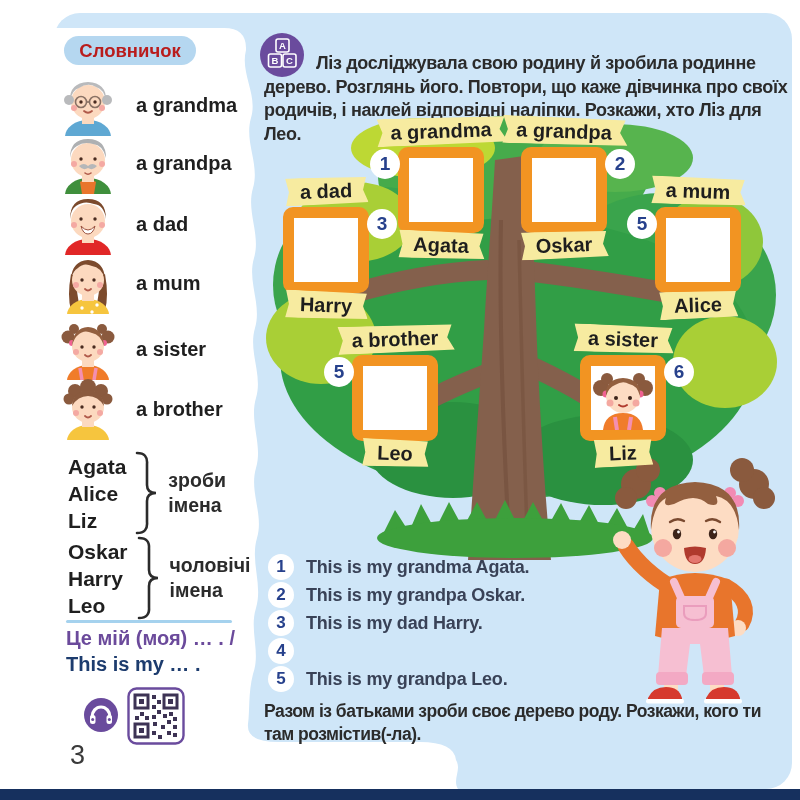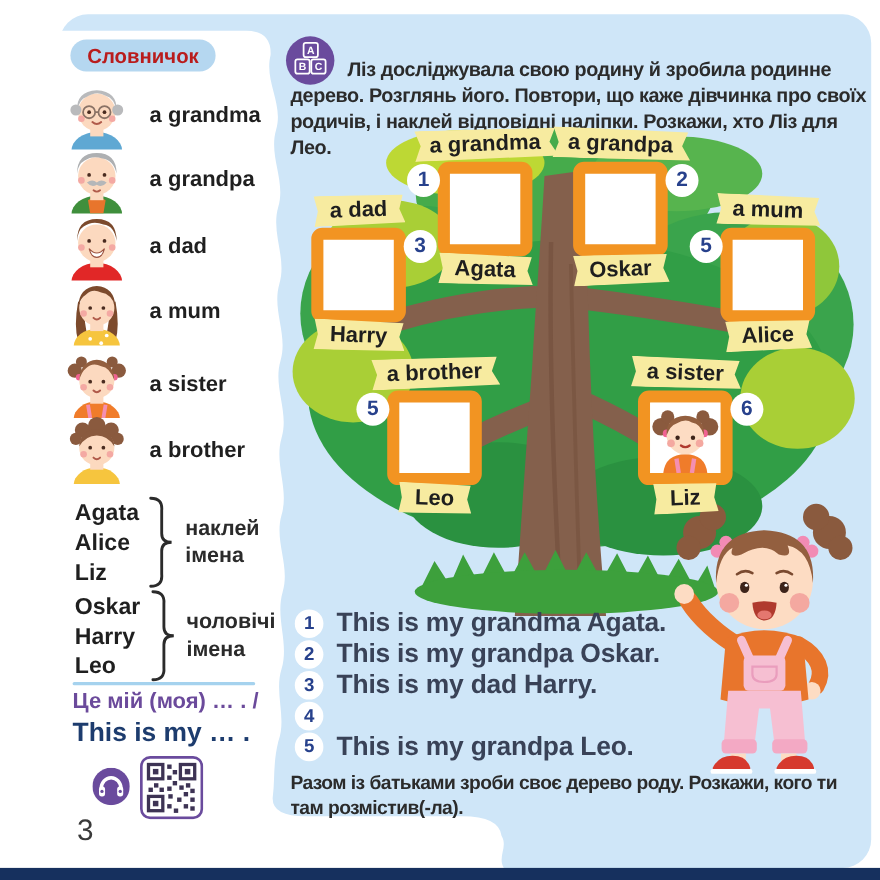--- a/index.html
+++ b/index.html
@@ -16,21 +16,21 @@
   .pill{position:absolute;left:64px;top:36px;width:132px;height:29px;border-radius:15px;
         background:#b5d7f0;color:#b91c1c;font-weight:700;font-size:18.5px;
         display:flex;align-items:center;justify-content:center;}
   .vrow{position:absolute;left:60px;display:flex;align-items:center;gap:20px;height:62px;}
   .vword{font-size:20px;font-weight:700;color:#1f1f1f;white-space:nowrap;}
   .ngroup{position:absolute;left:68px;display:flex;align-items:center;gap:9px;}
   .ncol .nname{font-size:21px;font-weight:700;color:#1f1f1f;line-height:27px;}
   .nlabel{font-size:19.5px;font-weight:600;color:#2b2b2b;line-height:25px;}
   .divider{position:absolute;left:66px;top:620px;width:166px;height:3px;background:#a5d2ee;border-radius:2px;}
   .phrase-uk{position:absolute;left:66px;top:627px;font-size:20px;font-weight:600;color:#6b4a9b;white-space:nowrap;}
-  .phrase-en{position:absolute;left:66px;top:653px;font-size:24px;font-weight:700;color:#1d3c6e;white-space:nowrap;}
+  .phrase-en{position:absolute;left:66px;top:653px;font-size:20px;font-weight:700;color:#1d3c6e;white-space:nowrap;}
   .pagenum{position:absolute;left:70px;top:740px;font-size:27px;color:#3a3a3a;}
 
   
   .instr{position:absolute;left:264px;top:34px;width:526px;font-size:18px;line-height:23.5px;
          font-weight:600;color:#2b2b2b;letter-spacing:-0.35px;text-indent:52px;}
 
   
   .slot{position:absolute;width:130px;height:160px;}
   .ribbon{position:absolute;left:50%;background:#f7eba0;color:#1e1e1e;font-weight:700;font-size:20px;
           line-height:26px;height:26px;padding:1px 16px;white-space:nowrap;
@@ -48,21 +48,21 @@
   #slot-grandpa{left:499px;top:119px;}
   #slot-dad{left:261px;top:179px;}
   #slot-mum{left:633px;top:179px;}
   #slot-brother{left:330px;top:327px;}
   #slot-sister{left:558px;top:327px;}
 
   
   .sent{position:absolute;left:268px;display:flex;align-items:center;gap:12px;height:26px;}
   .scirc{width:26px;height:26px;border-radius:50%;background:#ffffff;color:#27418c;font-weight:700;
          font-size:17px;display:flex;align-items:center;justify-content:center;flex:none;}
-  .stext{font-size:24px;font-weight:600;color:#394257;letter-spacing:-0.2px;white-space:nowrap;}
+  .stext{font-size:18px;font-weight:600;color:#394257;letter-spacing:-0.2px;white-space:nowrap;}
   #s1{top:554px;} #s2{top:582px;} #s3{top:610px;} #s4{top:638px;} #s5{top:666px;}
 
   
   .ftask{position:absolute;left:264px;top:700px;width:524px;font-size:17.5px;line-height:23px;
          font-weight:600;color:#2b2b2b;letter-spacing:-0.5px;}
 </style>
 </head>
 <body>
 
 <div class="page">
@@ -285,21 +285,21 @@
   <div class="ngroup" style="top:451px;">
     <div class="ncol">
       <div class="nname">Agata</div>
       <div class="nname">Alice</div>
       <div class="nname">Liz</div>
     </div>
     <svg width="24" height="84" viewBox="0 0 24 84">
       <path d="M2,2 Q13,2 12,13 L12,34 Q12,42 21,42 Q12,42 12,50 L12,71 Q13,82 2,82" fill="none" stroke="#2b2b2b" stroke-width="2.6" stroke-linecap="round"></path>
     </svg>
     <div class="nlabel">
-      <div>наклей</div>
+      <div>зроби</div>
       <div>імена</div>
     </div>
   </div>
 
   <div class="ngroup" style="top:536px;">
     <div class="ncol">
       <div class="nname">Oskar</div>
       <div class="nname">Harry</div>
       <div class="nname">Leo</div>
     </div>

